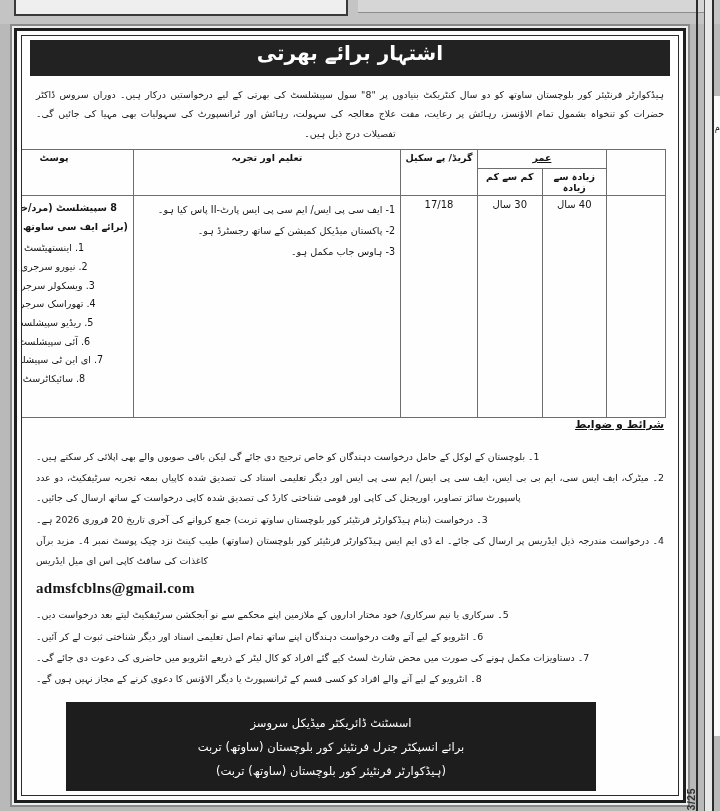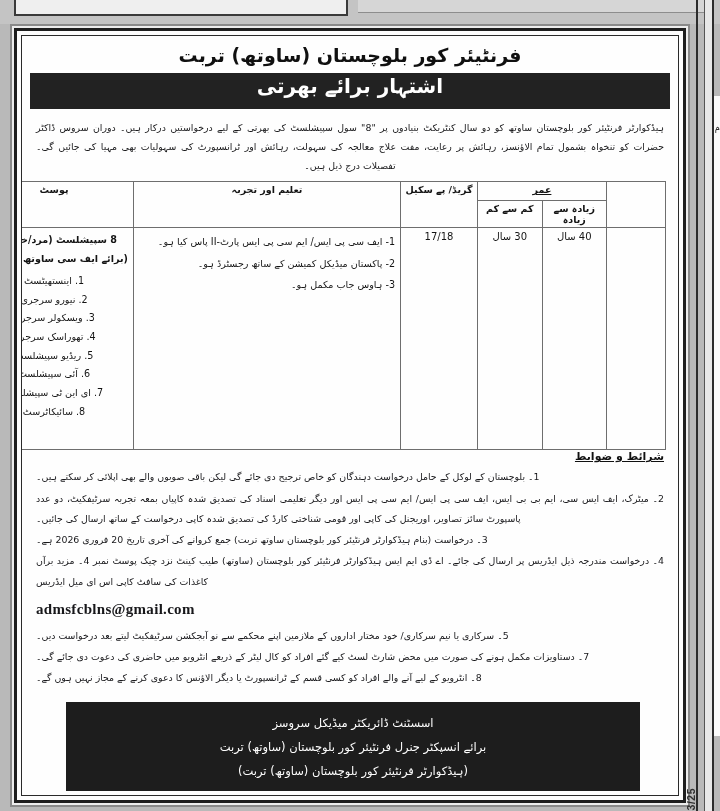--- a/index.html
+++ b/index.html
@@ -197,21 +197,21 @@
   .cond-title {
     margin: 0 14px 2px 14px;
     text-align: right;
     font-size: 11px;
     font-weight: 700;
     text-decoration: underline;
     color: #111;
     font-family: "DejaVu Sans", sans-serif;
   }
   ol.conditions {
-    margin: 4px 14px 0 14px;
+    margin: 16px 14px 0 14px;
     padding: 0;
     list-style: none;
     font-family: "DejaVu Sans", sans-serif;
   }
   ol.conditions > li {
     font-size: 9.4px;
     line-height: 2.15;
     color: #17171a;
     text-align: justify;
     text-align-last: left;
@@ -224,21 +224,21 @@
     font-family: "Liberation Serif", serif;
     direction: ltr;
     letter-spacing: .3px;
     margin-top: 1px;
   }
 
   
   .footer-block {
     position: absolute;
     left: 44px; bottom: 4px;
-    width: 574px;
+    width: 530px;
     background: #1d1d1d;
     color: #fdfdfd;
     text-align: center;
     padding: 9px 0 8px 0;
     font-family: "DejaVu Sans", sans-serif;
   }
   .footer-block div {
     font-size: 11.5px;
     line-height: 2.1;
     letter-spacing: .3px;
@@ -273,21 +273,20 @@
     <div class="gapfill"></div>
     <div class="rule r1"></div>
     <div class="rule r2"></div>
     <div class="rule r3"></div>
     <div class="neighbor-col">م ل ع ب د ظ ھ</div>
   </div>
 
   <div class="ad-frame">
     <div class="ad-inner">
 
-      <h1 class="org-title">فرنٹیئر کور بلوچستان (ساوتھ) تربت</h1>
 
       <div class="banner">اشتہار برائے بھرتی</div>
 
       <p class="intro">ہیڈکوارٹر فرنٹیئر کور بلوچستان ساوتھ کو دو سال کنٹریکٹ بنیادوں پر "8" سول سپیشلسٹ کی بھرتی کے لیے درخواستیں درکار ہیں۔ دوران سروس ڈاکٹر حضرات کو تنخواہ بشمول تمام الاؤنسز، رہائش پر رعایت، مفت علاج معالجہ کی سہولت، رہائش اور ٹرانسپورٹ کی سہولیات بھی مہیا کی جائیں گی۔ تفصیلات درج ذیل ہیں۔</p>
 
       <table class="jobs">
         <thead>
           <tr>
             <th class="c-blank" rowspan="2"></th>
             <th class="c-age" colspan="2">عمر</th>
@@ -335,20 +334,21 @@
 
       <ol class="conditions">
         <li>1۔ بلوچستان کے لوکل کے حامل درخواست دہندگان کو خاص ترجیح دی جائے گی لیکن باقی صوبوں والے بھی اپلائی کر سکتے ہیں۔</li>
         <li>2۔ میٹرک، ایف ایس سی، ایم بی بی ایس، ایف سی پی ایس/ ایم سی پی ایس اور دیگر تعلیمی اسناد کی تصدیق شدہ کاپیاں بمعہ تجربہ سرٹیفکیٹ، دو عدد پاسپورٹ سائز تصاویر، اوریجنل کی کاپی اور قومی شناختی کارڈ کی تصدیق شدہ کاپی درخواست کے ساتھ ارسال کی جائیں۔</li>
         <li>3۔ درخواست (بنام ہیڈکوارٹر فرنٹیئر کور بلوچستان ساوتھ تربت) جمع کروانے کی آخری تاریخ 20 فروری 2026 ہے۔</li>
         <li>4۔ درخواست مندرجہ ذیل ایڈریس پر ارسال کی جائے۔ اے ڈی ایم ایس ہیڈکوارٹر فرنٹیئر کور بلوچستان (ساوتھ) طیب کینٹ نزد چیک پوسٹ نمبر 4۔ مزید برآں کاغذات کی سافٹ کاپی اس ای میل ایڈریس</li>
         <li>
           <div class="email-line">admsfcblns@gmail.com</div>
         </li>
         <li>5۔ سرکاری یا نیم سرکاری/ خود مختار اداروں کے ملازمین اپنے محکمے سے نو آبجکشن سرٹیفکیٹ لیتے بعد درخواست دیں۔</li>
+        <li>6۔ انٹرویو کے لیے آتے وقت درخواست دہندگان اپنے ساتھ تمام اصل تعلیمی اسناد اور دیگر شناختی ثبوت لے کر آئیں۔</li>
         <li>7۔ دستاویزات مکمل ہونے کی صورت میں محض شارٹ لسٹ کیے گئے افراد کو کال لیٹر کے ذریعے انٹرویو میں حاضری کی دعوت دی جائے گی۔</li>
         <li>8۔ انٹرویو کے لیے آنے والے افراد کو کسی قسم کے ٹرانسپورٹ یا دیگر الاؤنس کا دعوی کرنے کے مجاز نہیں ہوں گے۔</li>
       </ol>
 
       <div class="footer-block">
         <div>اسسٹنٹ ڈائریکٹر میڈیکل سروسز</div>
         <div>برائے انسپکٹر جنرل فرنٹیئر کور بلوچستان (ساوتھ) تربت</div>
         <div>(ہیڈکوارٹر فرنٹیئر کور بلوچستان (ساوتھ) تربت)</div>
       </div>
 

